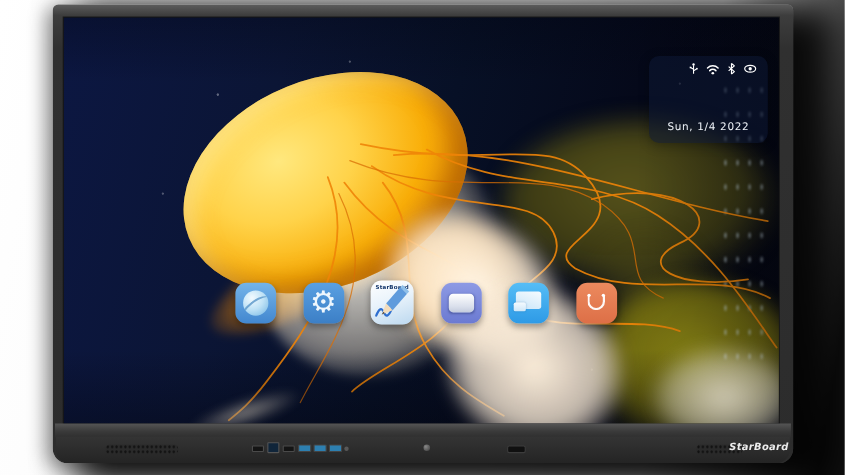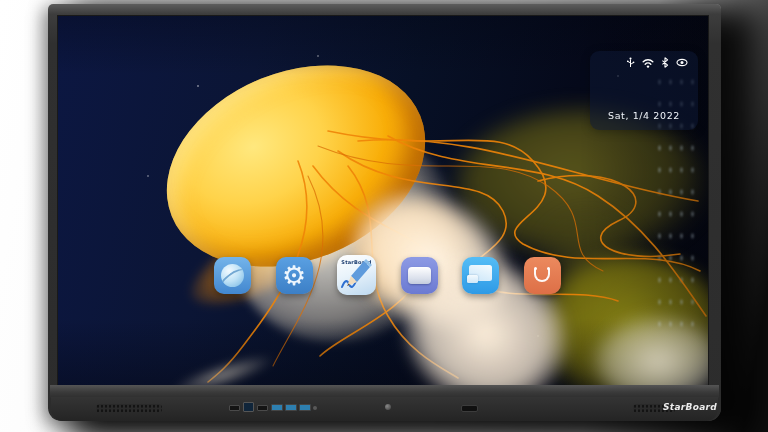--- a/index.html
+++ b/index.html
@@ -164,21 +164,21 @@
             <circle cx="6" cy="8.6" r="1.2" fill="#fff"></circle>
           </svg>
           <svg width="8" height="11" viewBox="0 0 8 11">
             <path d="M4,0.6 V10.4 M4,0.6 L6.6,2.9 L1.4,7.4 M4,10.4 L6.6,8.1 L1.4,3.6" stroke="#fff" stroke-width="1.1" fill="none" stroke-linejoin="round"></path>
           </svg>
           <svg width="12" height="9" viewBox="0 0 12 9">
             <ellipse cx="6" cy="4.5" rx="5" ry="3.1" stroke="#fff" stroke-width="1.1" fill="none"></ellipse>
             <circle cx="6" cy="4.5" r="1.5" fill="#fff"></circle>
           </svg>
         </div>
-        <div class="clock-date">Sat, 1/4 2022</div>
+        <div class="clock-date">Sun, 1/4 2022</div>
       </div>
 
       <div class="dock">
         <div class="app app-browser">
           <div class="globe"></div>
         </div>
         <div class="app app-settings">
           <div class="gear">⚙</div>
         </div>
         <div class="app app-whiteboard">

